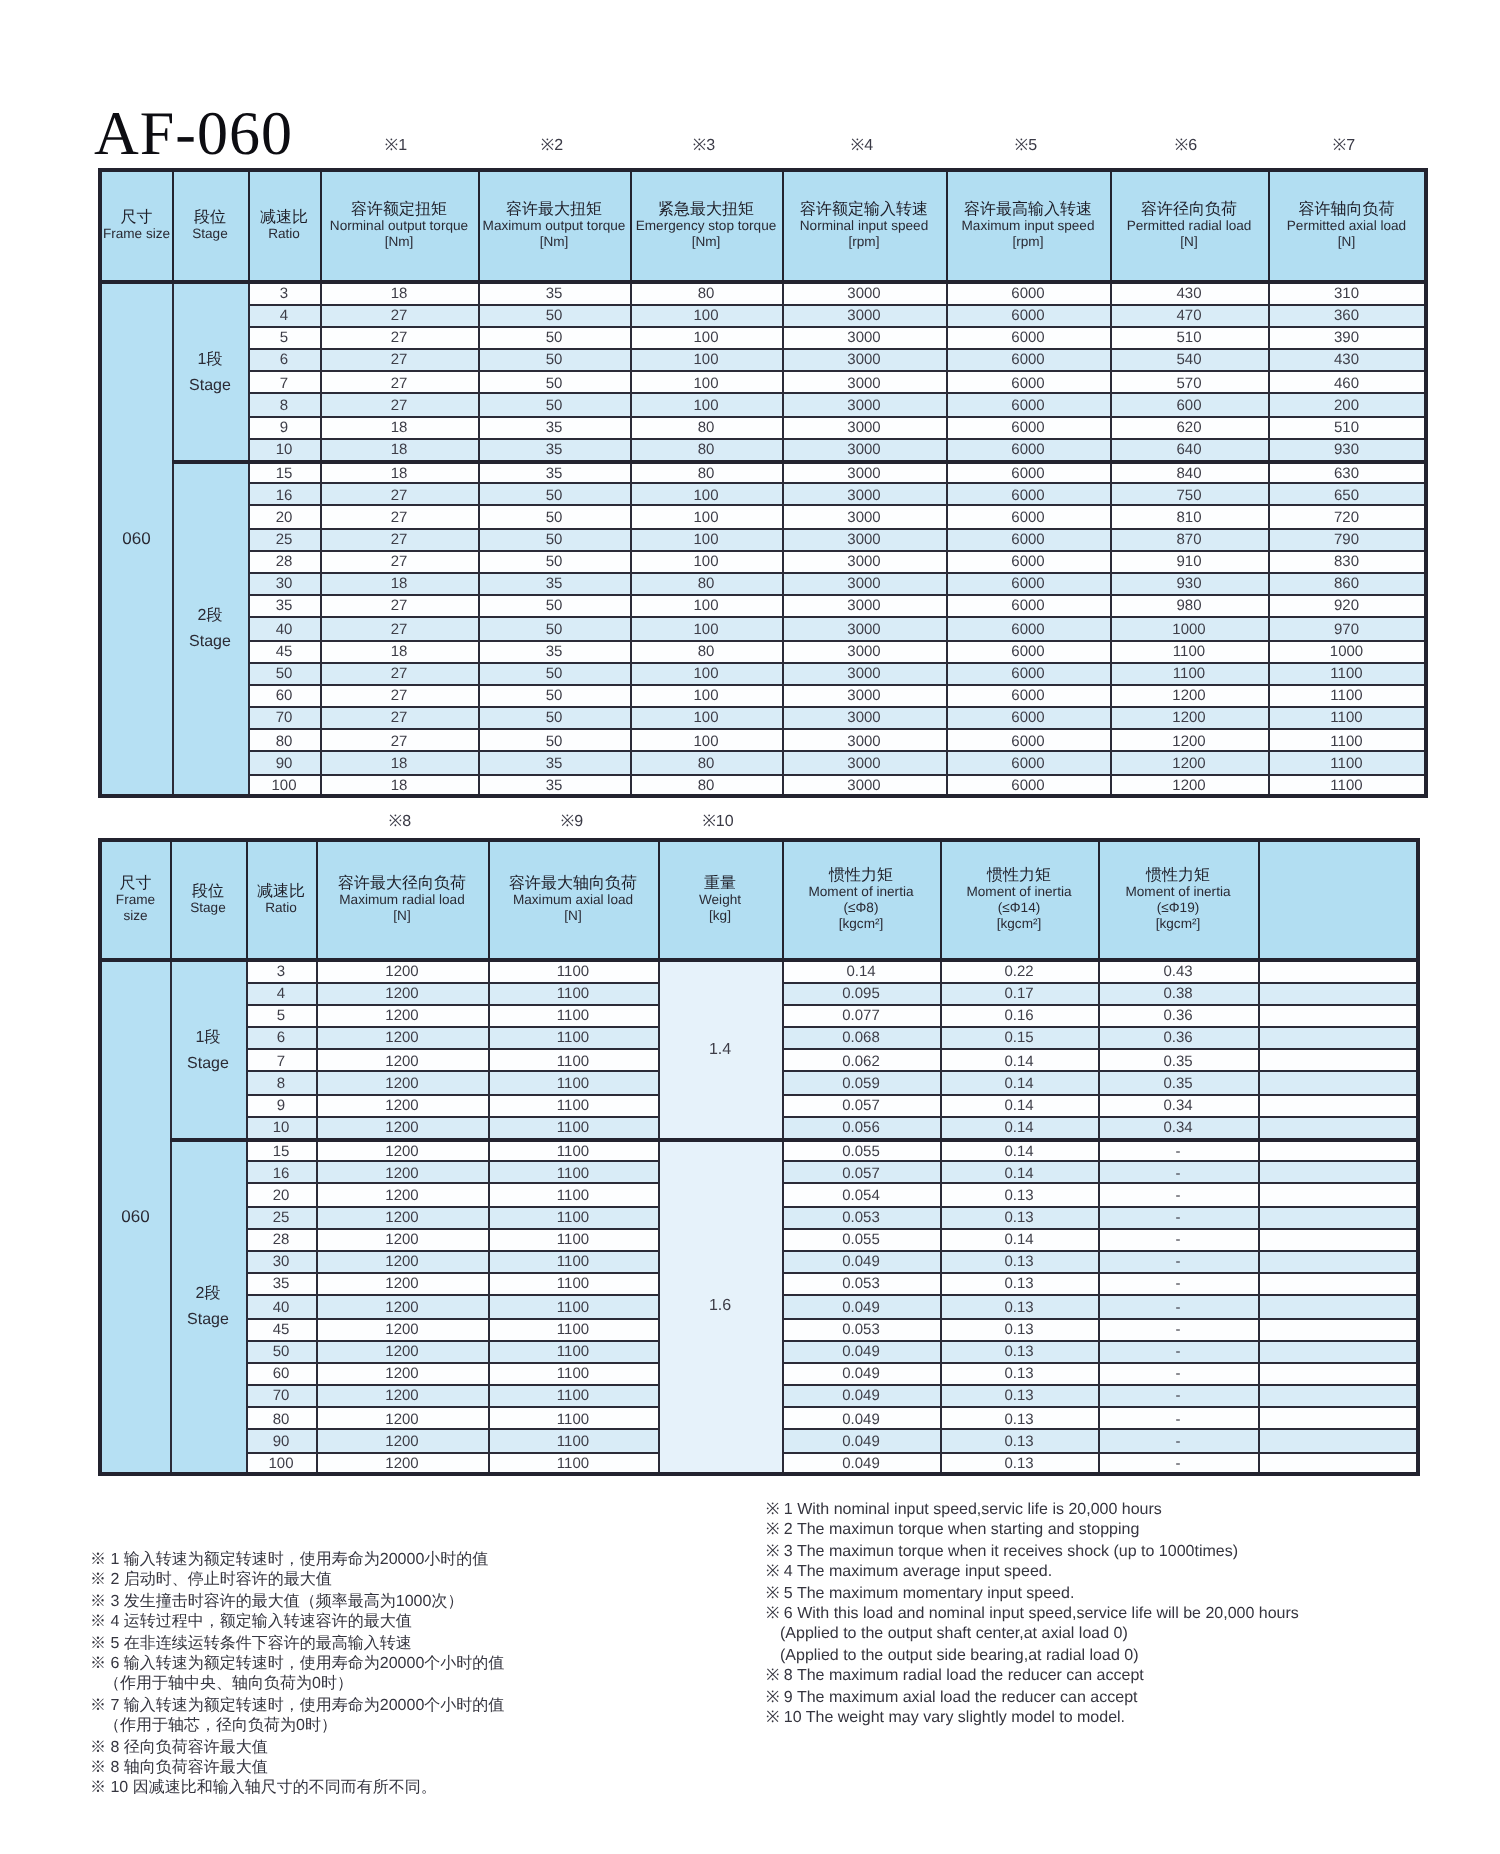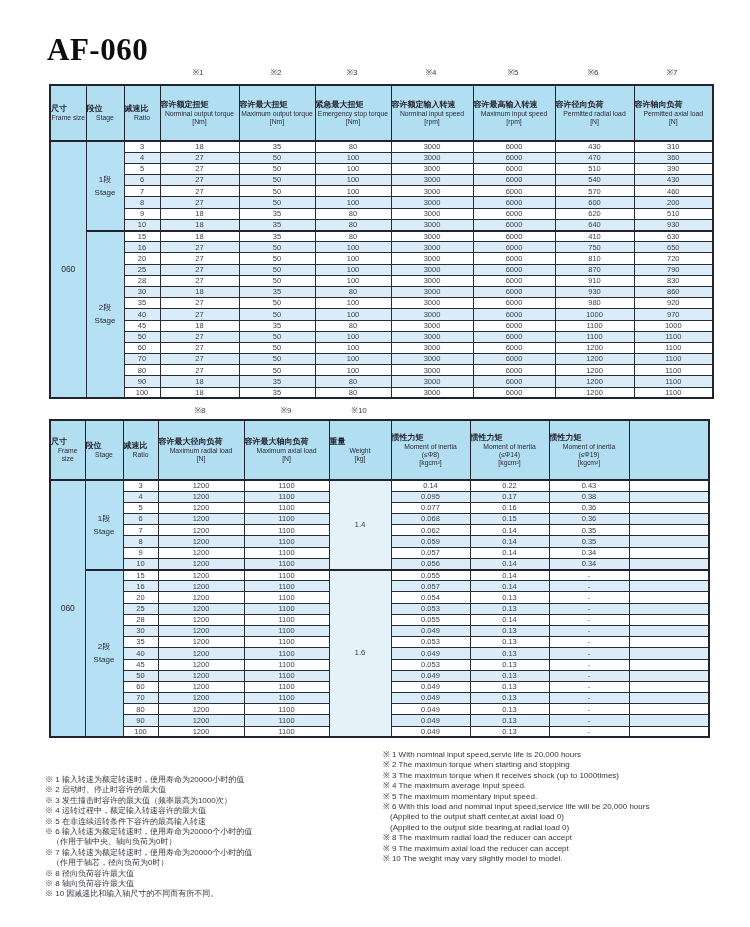--- a/index.html
+++ b/index.html
@@ -1,29 +1,29 @@
 <!DOCTYPE html>
 <html><head>
 <meta charset="utf-8">
 <style>
   *{margin:0;padding:0;box-sizing:border-box}
   html,body{background:#fff}
   body{font-family:"Liberation Sans",sans-serif}
   .page{position:relative;width:750px;height:927px;background:#ffffff;overflow:hidden}
-  .title{position:absolute;left:47px;top:32px;font-family:"Liberation Serif",serif;
-         font-size:31px;font-weight:700;color:#0d0d12;letter-spacing:.5px}
+  .title{position:absolute;left:47px;top:49px;font-family:"Liberation Serif",serif;
+         font-size:31px;font-weight:400;color:#0d0d12;letter-spacing:.5px}
   .mark{position:absolute;transform:translateX(-50%);font-size:8px;color:#3a3a46;white-space:nowrap}
   table.spec{position:absolute;border-collapse:collapse;table-layout:fixed;border:2px solid #23232f;background:#fff}
   #t1{left:49px;top:84px;width:663px}
   #t2{left:49px;top:419px;width:659px}
   .spec th{background:#b2def2;border:1px solid #23232f;font-weight:400;vertical-align:middle;padding:1px 0}
   #t1 thead tr{height:56px}
   #t2 thead tr{height:60px}
   .spec thead th{border-bottom:2px solid #23232f}
-  .hz{font-size:8px;font-weight:700;color:#1e1e28;line-height:10px;text-align:left}
+  .hz{font-size:8px;font-weight:400;color:#1e1e28;line-height:10px;text-align:center}
   .he{font-size:6.8px;color:#2a2a34;line-height:8px;text-align:center}
   .spec td{border:1px solid #2b2b38;text-align:center;vertical-align:middle;
            font-size:7.5px;color:#3d3d47;height:11.2px;padding:0;line-height:1}
   .spec tbody tr:nth-child(odd) td{background:#fdfeff}
   .spec tbody tr:nth-child(even) td{background:#d9ecf7}
   .spec td.blue{background:#b6e0f3 !important;font-size:8.5px;color:#2a2a34}
   .spec td.weight{background:#e6f2fa !important;font-size:8px}
   .spec tr.stage-sep td{border-top:2px solid #23232f}
   .sz{font-size:8px;line-height:14px}
   .se{font-size:8px;line-height:12px}
@@ -192,21 +192,21 @@
           <td class="blue" rowspan="15">
             <div class="sz">2段</div>
             <div class="se">Stage</div>
           </td>
           <td>15</td>
           <td>18</td>
           <td>35</td>
           <td>80</td>
           <td>3000</td>
           <td>6000</td>
-          <td>410</td>
+          <td>840</td>
           <td>630</td>
         </tr>
         <tr>
           <td>16</td>
           <td>27</td>
           <td>50</td>
           <td>100</td>
           <td>3000</td>
           <td>6000</td>
           <td>750</td>

